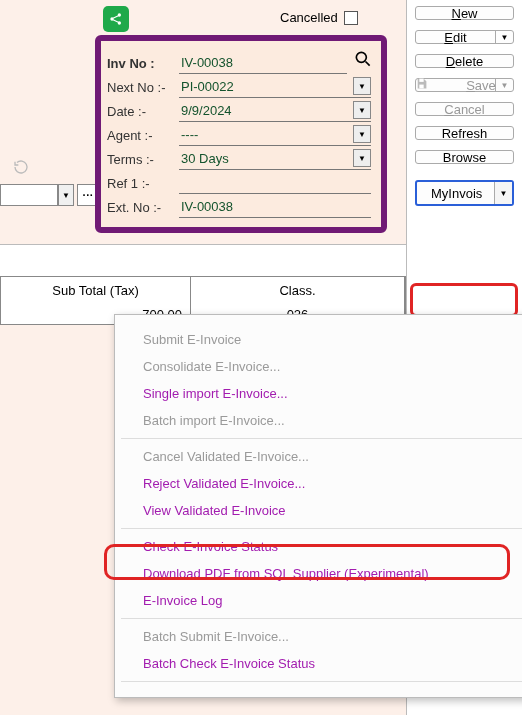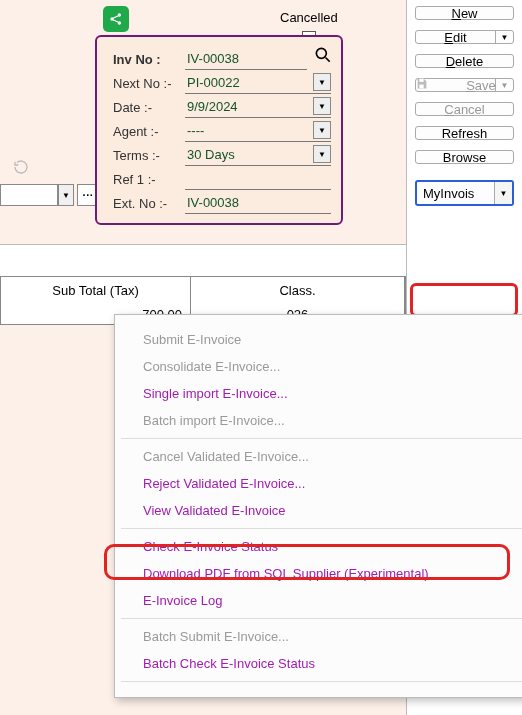--- a/index.html
+++ b/index.html
@@ -28,21 +28,20 @@
     border-radius: 5px;
     color: #fff;
     display:flex;align-items:center;justify-content:center;
   }
   .cancelled-wrap {
     position: absolute;
     top: 10px; left: 280px;
     display: flex; align-items: center; gap: 6px;
     font-size: 13px;
     color: #000;
-    flex-direction: column;
   }
   .cancelled-checkbox {
     width:14px;height:14px;border:1px solid #555;background:#fff;
   }
   .refresh-circle {
     position: absolute;
     top: 158px; left: 12px;
     width: 18px; height: 18px;
     color: #bbb;
     display:flex;align-items:center;justify-content:center;
@@ -59,25 +58,25 @@
     width:16px;height:22px;border:1px solid #888;background:#f0f0f0;
     display:flex;align-items:center;justify-content:center;font-size:8px;
   }
   .combo-small .more {
     width:22px;height:22px;border:1px solid #888;background:#fff;margin-left:3px;
     display:flex;align-items:center;justify-content:center;font-size:11px;font-weight:bold;
   }
   .info-panel {
     position: absolute;
     top: 35px; left: 95px;
-    width: 248px;
+    width: 292px;
     background: #fcebdf;
-    border: 2px solid #701a75;
+    border: 6px solid #701a75;
     border-radius: 6px;
-    padding: 10px 10px 8px 16px;
+    padding: 10px 10px 8px 6px;
   }
   .info-row {
     display:flex;align-items:center;height:24px;
   }
   .info-label {
     width:72px;font-size:13px;color:#333;
   }
   .info-label.bold { font-weight:bold; }
   .info-value-wrap {
     flex:1;display:flex;align-items:center;border-bottom:1px solid #777;
@@ -110,21 +109,21 @@
   }
   .btn .caret {
     position:absolute;right:0;top:0;width:18px;height:100%;
     border-left:1px solid #aaa;display:flex;align-items:center;justify-content:center;font-size:8px;
   }
   .btn.disabled { color:#999;gap:34px; }
   .btn.disabled .dicon { color:#bbb; }
   .btn .dicon { margin-right:4px;font-size:13px;color:#555; }
   .btn.myinvois {
     border:2px solid #2a5fd8;border-radius:3px;height:26px;
-    padding-left:6px;justify-content:flex-start;
+    padding-left:14px;justify-content:flex-start;
   }
   .btn.myinvois .caret {
     border-left:1px solid #aaa;background:#f5f5f5;
   }
   .myinvois-outline {
     position:absolute;top:283px;right:4px;width:108px;height:34px;
     border:3px solid #e02424;border-radius:6px;pointer-events:none;
   }
   .underline-key { text-decoration: underline; }
   

